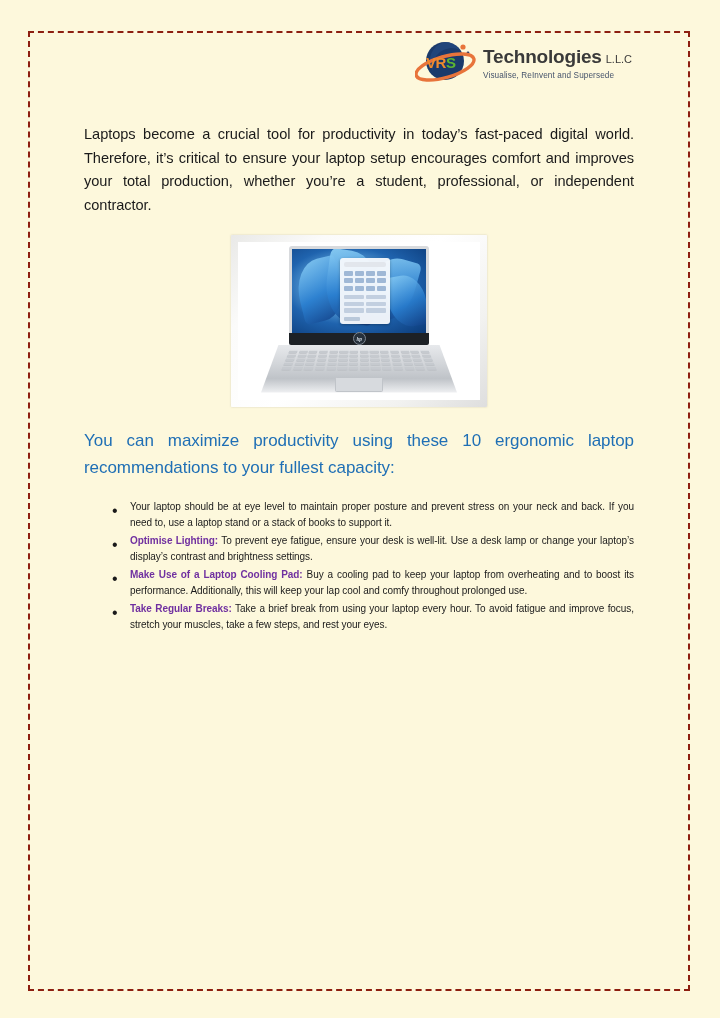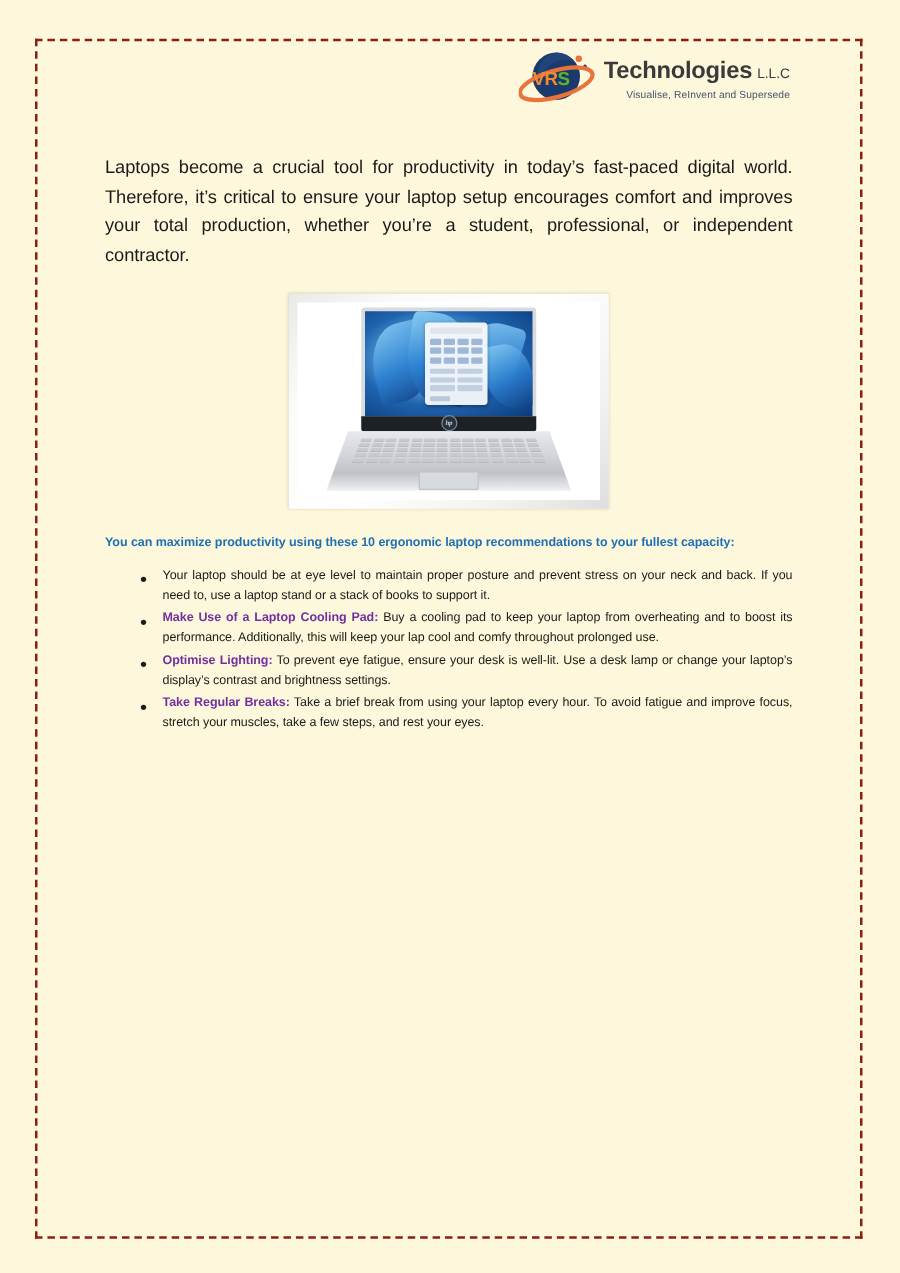--- a/index.html
+++ b/index.html
@@ -52,21 +52,20 @@
     position: relative;
     width: 62px;
     height: 50px;
     flex: none;
   }
   .logo-text {
     display: flex;
     flex-direction: column;
     justify-content: center;
     line-height: 1;
-    text-align: right;
   }
   .logo-title-line {
     display: flex;
     align-items: baseline;
     gap: 4px;
   }
   .logo-title {
     font-size: 19px;
     font-weight: bold;
     color: #3a3a3a;
@@ -274,22 +273,22 @@
     transform: translateX(-50%);
     top: 131px;
     width: 46px;
     height: 13px;
     background: #d7dade;
     border: 0.6px solid #c0c4c9;
     border-radius: 1.5px;
   }
   
   .subhead {
-    font-size: 10px;
-    font-weight: bold;
+    font-size: 17px;
+    font-weight: normal;
     color: #1f6fb5;
     text-align: justify;
     line-height: 1.62;
     margin-top: 20px;
     letter-spacing: -0.05px;
   }
   ul.tips {
     list-style: none;
     margin: 9px 0 0 0;
     padding: 0;
@@ -483,24 +482,24 @@
       </div>
     </div>
 
     <p class="subhead">You can maximize productivity using these 10 ergonomic laptop recommendations to your fullest capacity:</p>
 
     <ul class="tips">
       <li>
         <span class="lead"></span><span>Your laptop should be at eye level to maintain proper posture and prevent stress on your neck and back. If you need to, use a laptop stand or a stack of books to support it.</span>
       </li>
       <li>
-        <span class="lead">Make Use of a Laptop Cooling Pad:</span><span> Buy a cooling pad to keep your laptop from overheating and to boost its performance. Additionally, this will keep your lap cool and comfy throughout prolonged use.</span>
+        <span class="lead">Optimise Lighting:</span><span> To prevent eye fatigue, ensure your desk is well-lit. Use a desk lamp or change your laptop’s display’s contrast and brightness settings.</span>
       </li>
       <li>
-        <span class="lead">Optimise Lighting:</span><span> To prevent eye fatigue, ensure your desk is well-lit. Use a desk lamp or change your laptop’s display’s contrast and brightness settings.</span>
+        <span class="lead">Make Use of a Laptop Cooling Pad:</span><span> Buy a cooling pad to keep your laptop from overheating and to boost its performance. Additionally, this will keep your lap cool and comfy throughout prolonged use.</span>
       </li>
       <li>
         <span class="lead">Take Regular Breaks:</span><span> Take a brief break from using your laptop every hour. To avoid fatigue and improve focus, stretch your muscles, take a few steps, and rest your eyes.</span>
       </li>
     </ul>
 
   </div>
 </div>
 
 </body></html>

